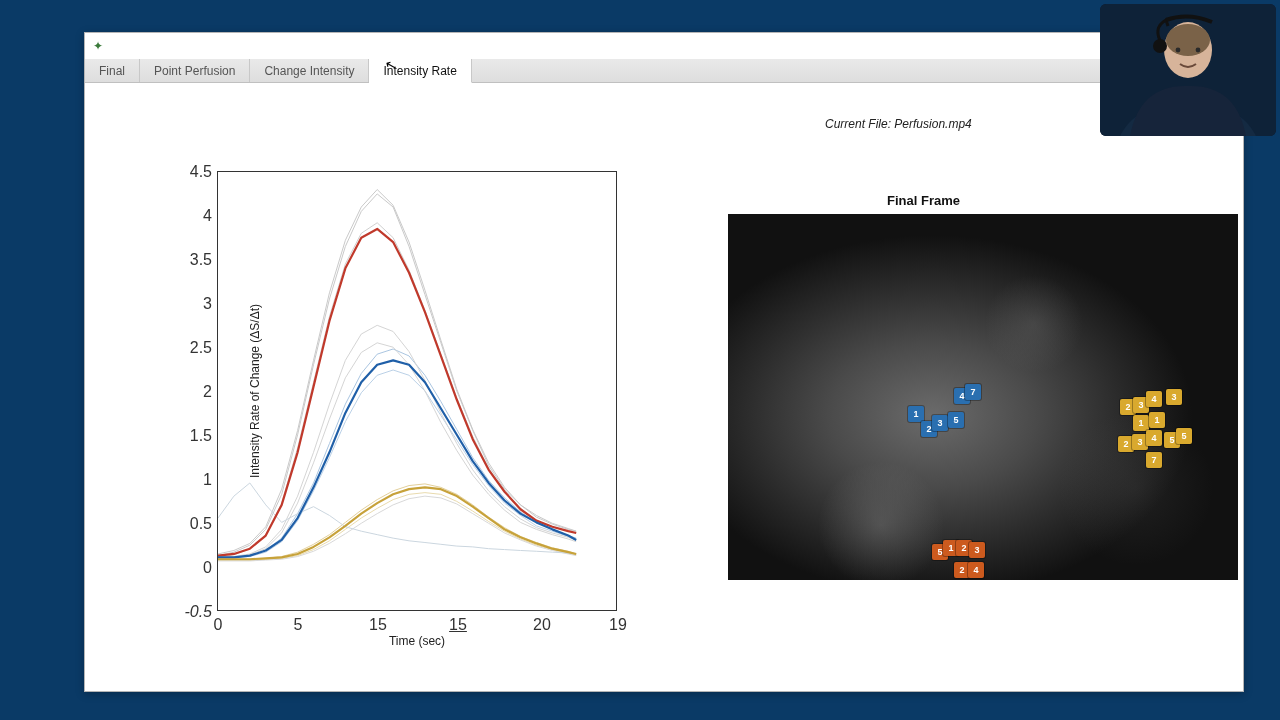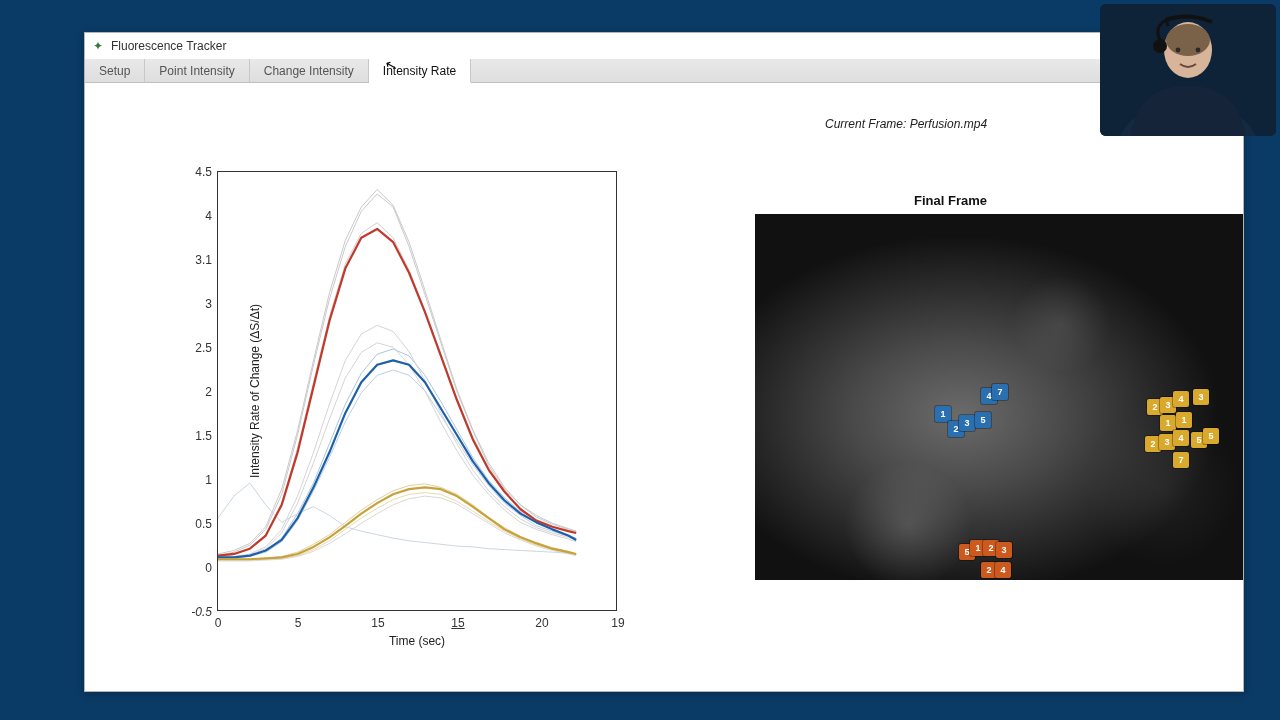--- a/index.html
+++ b/index.html
@@ -99,21 +99,21 @@
   .axes {
     position: relative;
     width: 400px;
     height: 440px;
     margin-left: 56px;
     border: 1px solid #333;
     background: #fff;
   }
   .ytick, .xtick {
     position: absolute;
-    font-size: 12px;
+    font-size: 16px;
     color: #333;
   }
   .ytick { right: 404px; transform: translateY(-50%); text-align: right; width: 40px; }
   .xtick { top: 444px; transform: translateX(-50%); }
   .ylabel {
     position: absolute;
     left: -50px;
     top: 50%;
     transform: translateY(-50%) rotate(-90deg);
     transform-origin: center;
@@ -134,21 +134,21 @@
     position: absolute;
     left: 300px; top: 24px;
     font-size: 14px; color:#000;
     transform: rotate(-15deg);
     pointer-events: none;
   }
 
   
   .frame-area {
     position: absolute;
-    left: 627px;
+    left: 600px;
     top: 110px;
     width: 434px;
     padding-left: 43px;
   }
   .frame-title {
     text-align: center;
     font-size: 13px;
     font-weight: 600;
     margin-bottom: 6px;
     color: #111;
@@ -200,54 +200,53 @@
   }
   .presenter svg { width:100%; height:100%; }
 </style>
 </head>
 <body>
 
 <div class="app-window">
 
   <div class="titlebar">
     <span class="app-icon">✦</span>
-    <span class="title-text">Fluorescence Tracker</span>
   </div>
   <div class="win-controls">
     <div class="win-btn">—</div>
   </div>
 
   <div class="tabstrip">
-    <div class="tab">Setup</div>
-    <div class="tab">Point Intensity</div>
+    <div class="tab">Final</div>
+    <div class="tab">Point Perfusion</div>
     <div class="tab">Change Intensity</div>
     <div class="tab active">Intensity Rate</div>
   </div>
 
   <span class="cursor-icon">↖</span>
 
   <div class="content">
 
     <div class="current-file">
-      <span>Current Frame: </span><span>Perfusion.mp4</span>
+      <span>Current File: </span><span>Perfusion.mp4</span>
     </div>
 
     <div class="chart-area">
       <div class="axes" id="axes">
         <span class="ylabel">Intensity Rate of Change (ΔS/Δt)</span>
         <span class="xlabel">Time (sec)</span>
       <span class="ytick" style="top: 440px; font-style: italic;">-0.5</span>
           <span class="ytick" style="top: 396px;">0</span>
           <span class="ytick" style="top: 352px;">0.5</span>
           <span class="ytick" style="top: 308px;">1</span>
           <span class="ytick" style="top: 264px;">1.5</span>
           <span class="ytick" style="top: 220px;">2</span>
           <span class="ytick" style="top: 176px; text-align: right;">2.5</span>
           <span class="ytick" style="top: 132px;">3</span>
-          <span class="ytick" style="top: 88px;">3.1</span>
+          <span class="ytick" style="top: 88px;">3.5</span>
           <span class="ytick" style="top: 44px;">4</span>
           <span class="ytick" style="top: 0px;">4.5</span>
           <span class="xtick" style="left: 0px;">0</span>
           <span class="xtick" style="left: 80px;">5</span>
           <span class="xtick" style="left: 160px;">15</span>
           <span class="xtick" style="left: 240px; text-decoration: underline;">15</span>
           <span class="xtick" style="left: 324px;">20</span>
           <span class="xtick" style="left: 400px;">19</span>
           <svg viewBox="0 0 400 440" preserveAspectRatio="none">
             <path d="M 0.0 385.4 L 16.0 381.9 L 32.0 374.9 L 48.0 359.0 L 64.0 323.8 L 80.0 264.0 L 96.0 193.6 L 112.0 127.6 L 128.0 74.8 L 144.0 39.6 L 160.0 22.0 L 176.0 35.2 L 192.0 74.8 L 208.0 123.2 L 224.0 171.6 L 240.0 220.0 L 256.0 259.6 L 272.0 294.8 L 288.0 318.6 L 304.0 334.4 L 320.0 346.7 L 336.0 353.8 L 352.0 359.0 L 360.0 360.8" fill="none" stroke="#c9c9c9" stroke-width="1" stroke-linejoin="round"></path>

